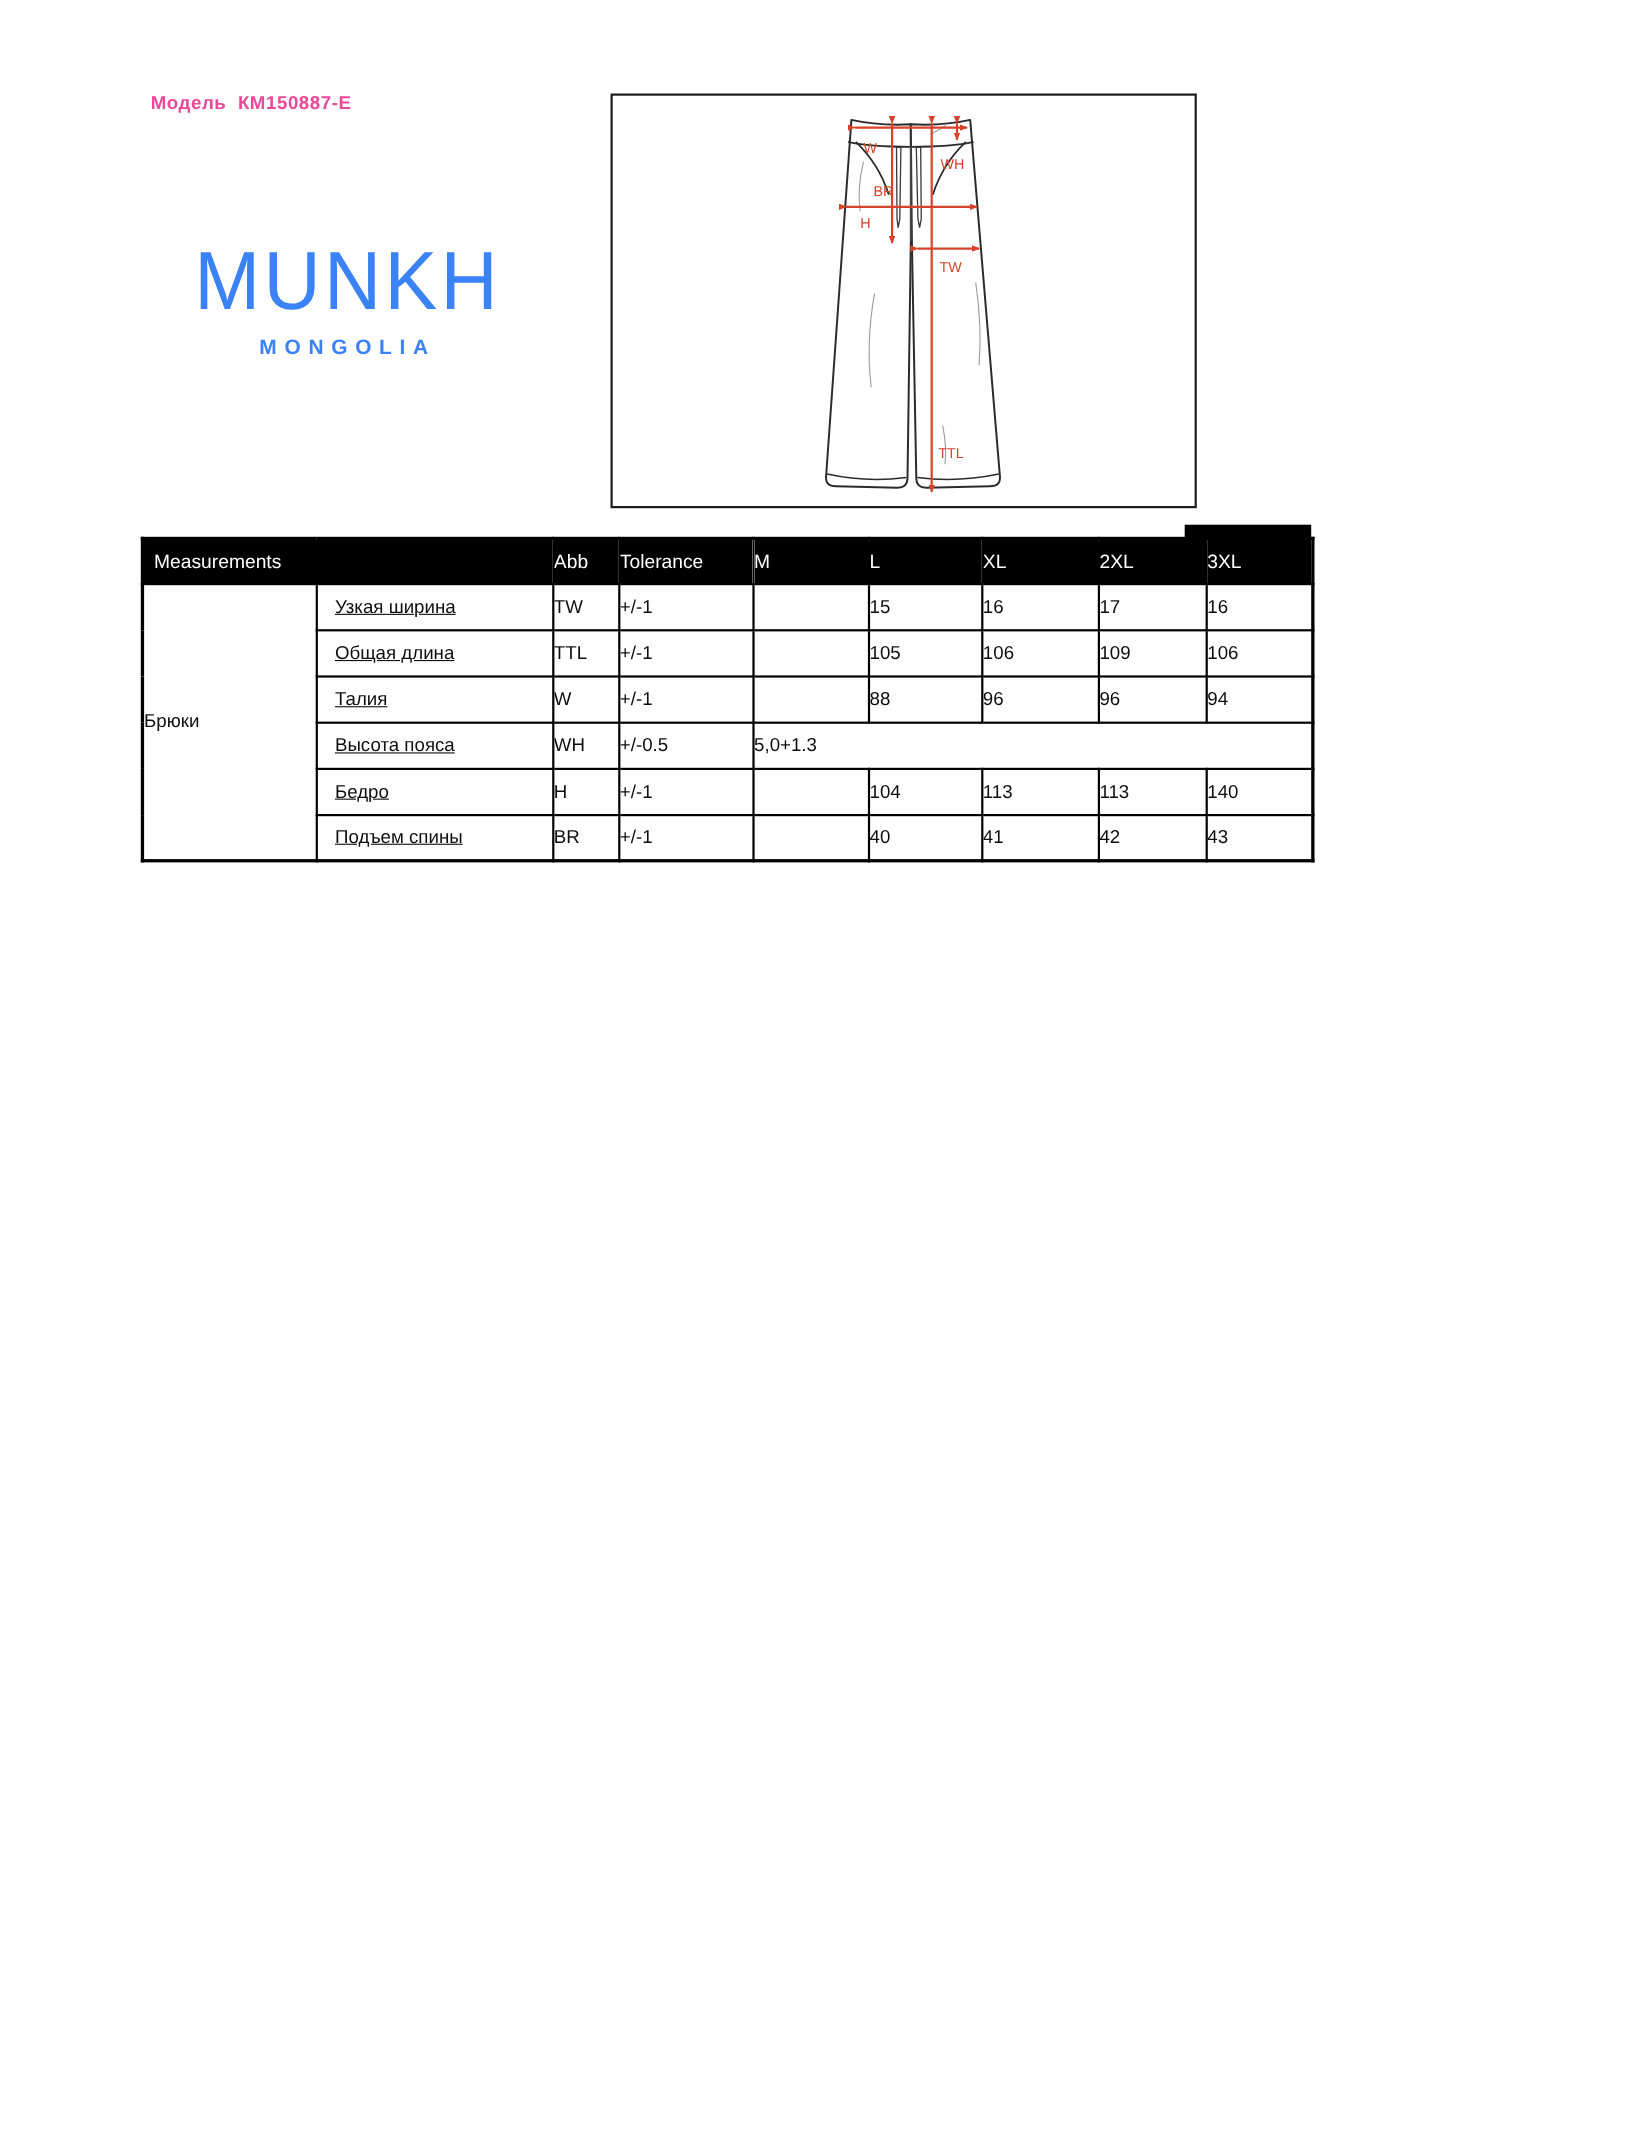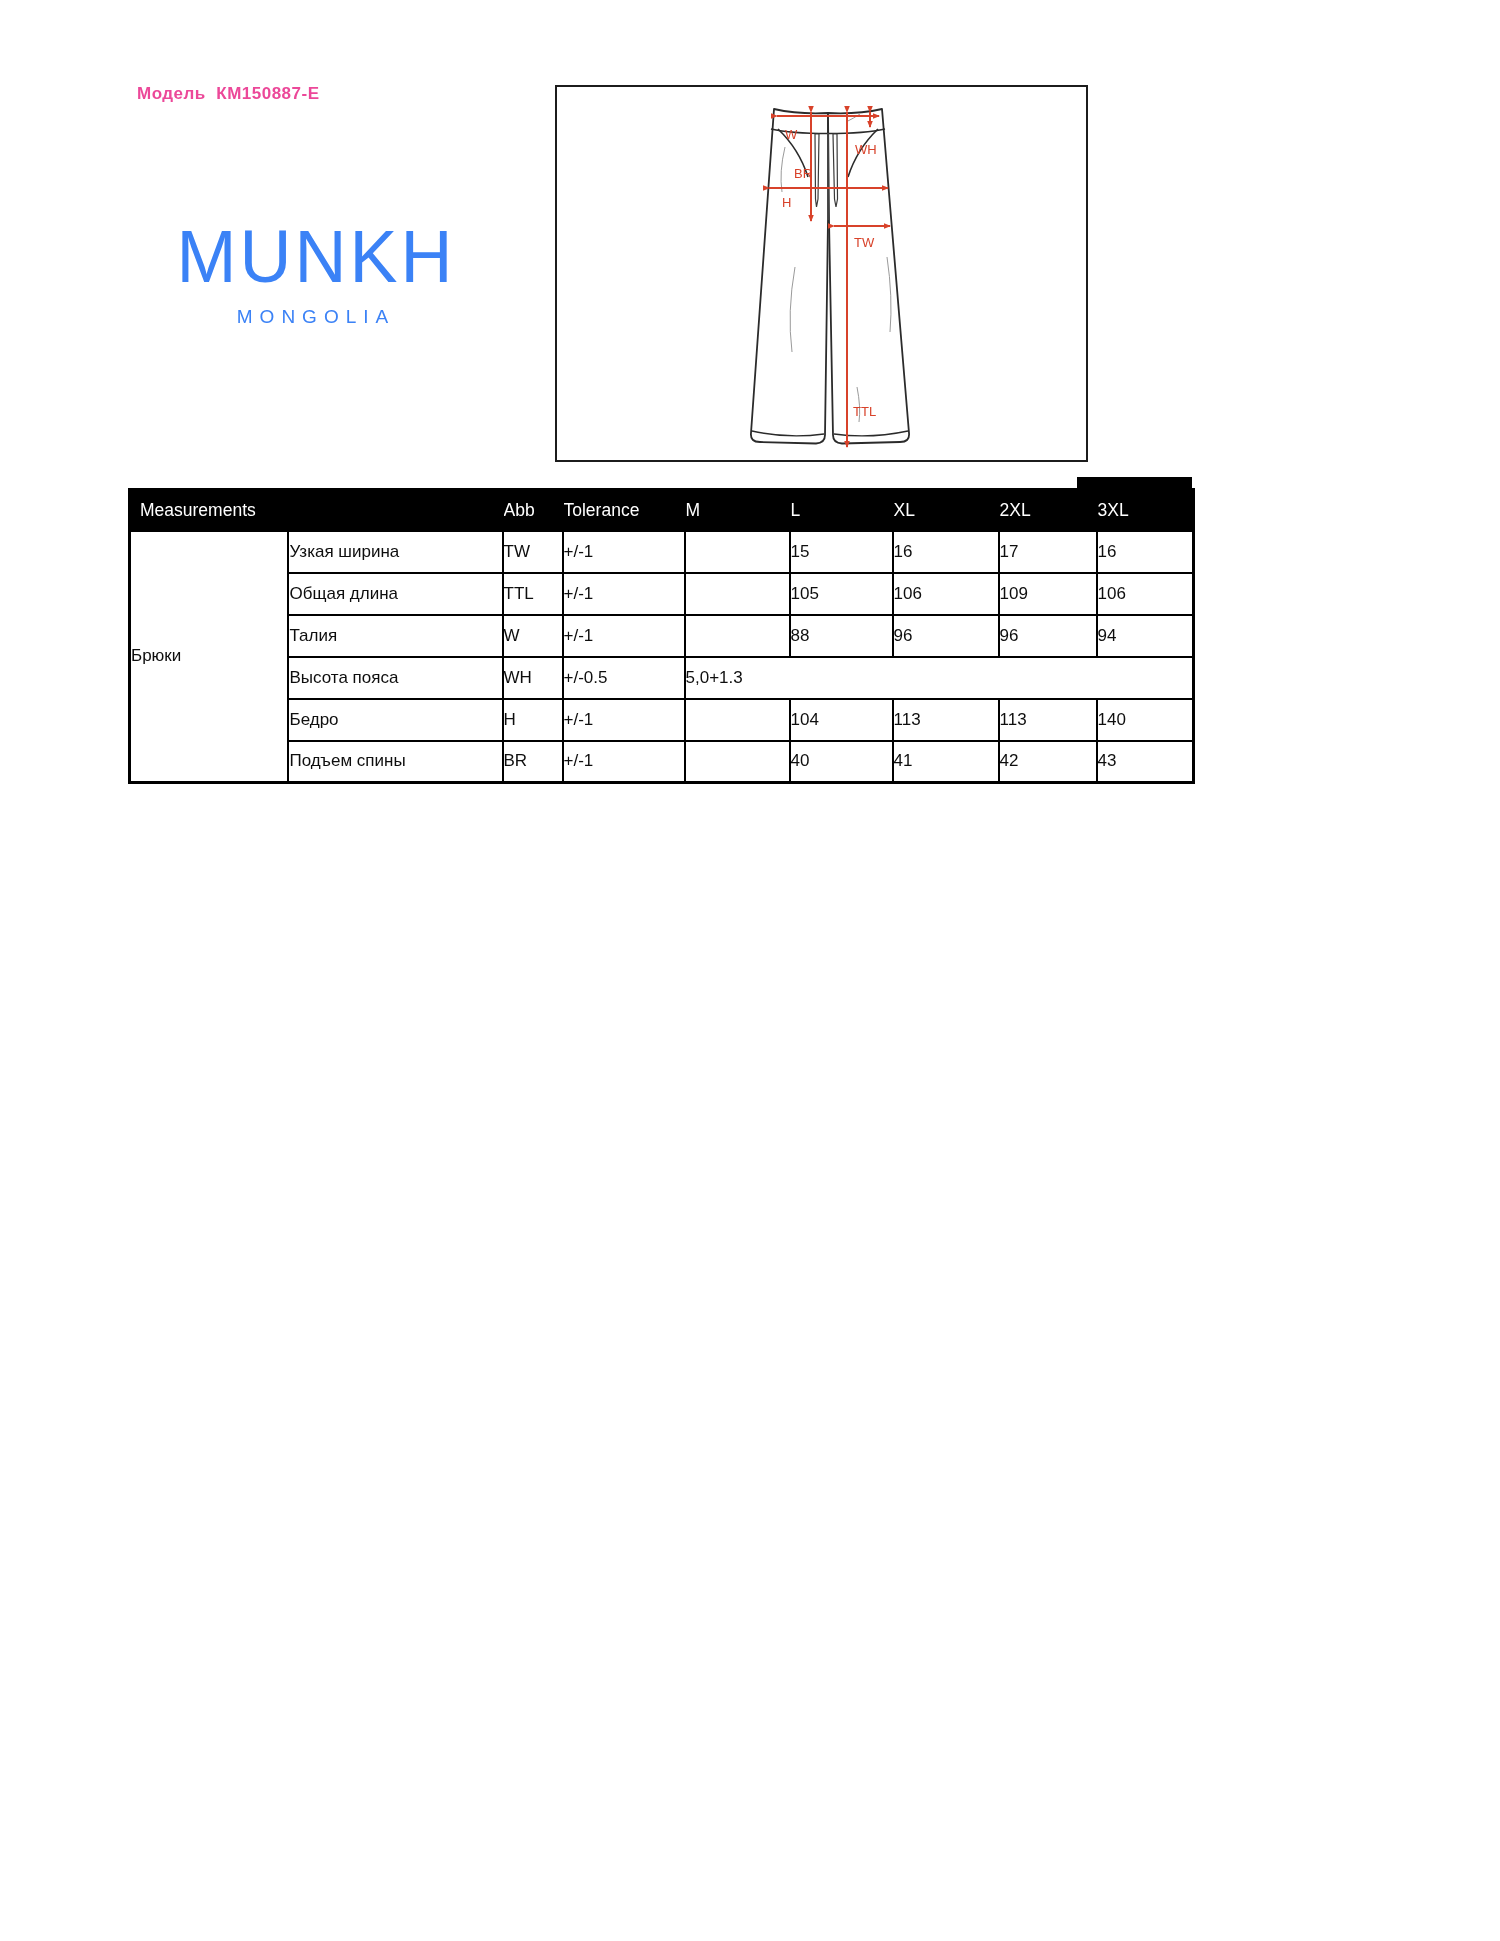--- a/index.html
+++ b/index.html
@@ -38,21 +38,21 @@
     font-size: 72px;
     line-height: 72px;
     letter-spacing: 3px;
     font-weight: normal;
     transform: scaleY(1.04);
   }
   .logo-sub {
     margin-top: 14px;
     font-size: 19px;
     letter-spacing: 7px;
-    font-weight: normal;
+    font-weight: bold;
   }
 
   
   .drawing-box {
     position: absolute;
     left: 555px;
     top: 85px;
     width: 533px;
     height: 377px;
     border: 2px solid #1c1c1c;
@@ -96,21 +96,22 @@
     font-size: 17.5px;
     height: 41px;
     border-color: #000;
   }
   table.meas tr.hdr th.h-meas {
     text-align: left;
     padding-left: 9px;
   }
   table.meas td.c-name {
     text-align: left;
-    padding-left: 1px;
+    padding-left: 16px;
+    text-decoration: underline;
   }
   table.meas td.c-group {
     font-size: 17px;
   }
   table.meas { border: 3px solid #000; }
 
   
   .ann-text {
     font-family: "Liberation Sans", sans-serif;
     font-size: 13px;

